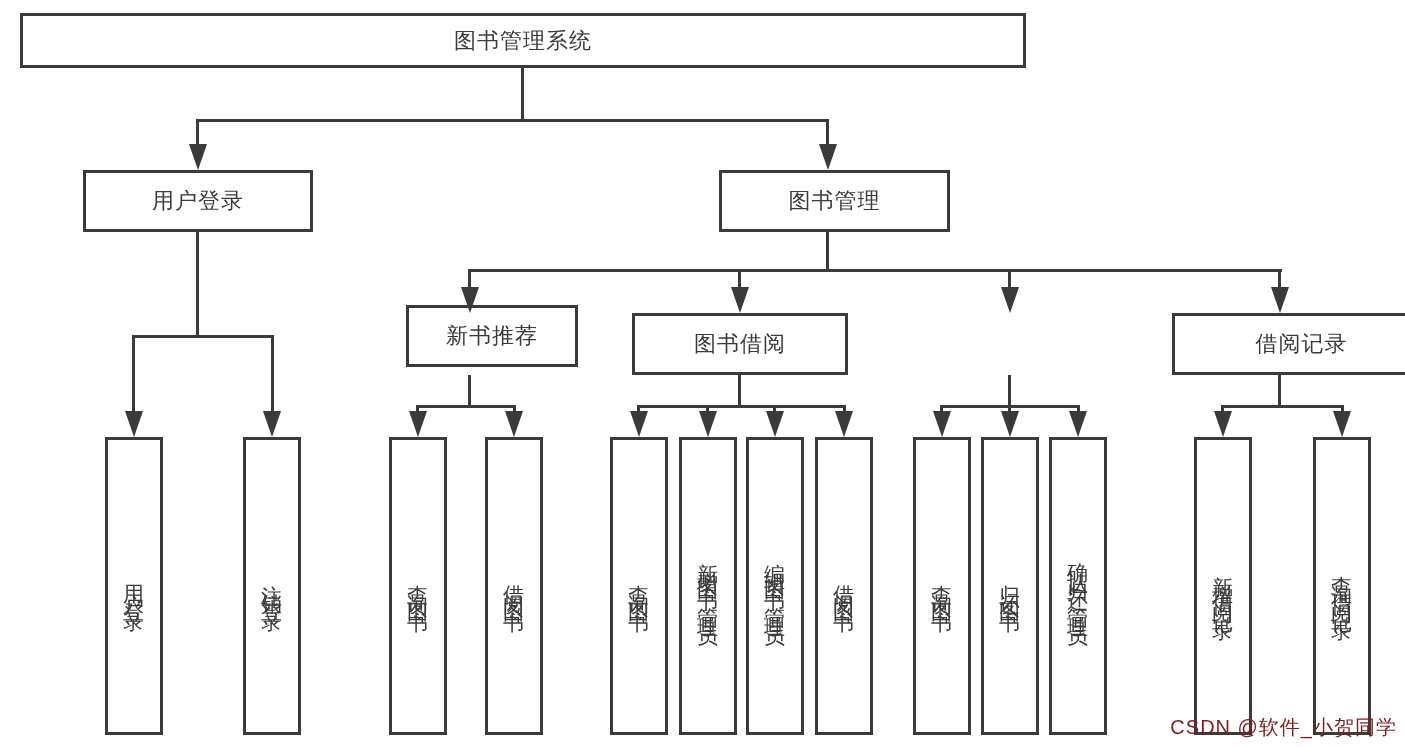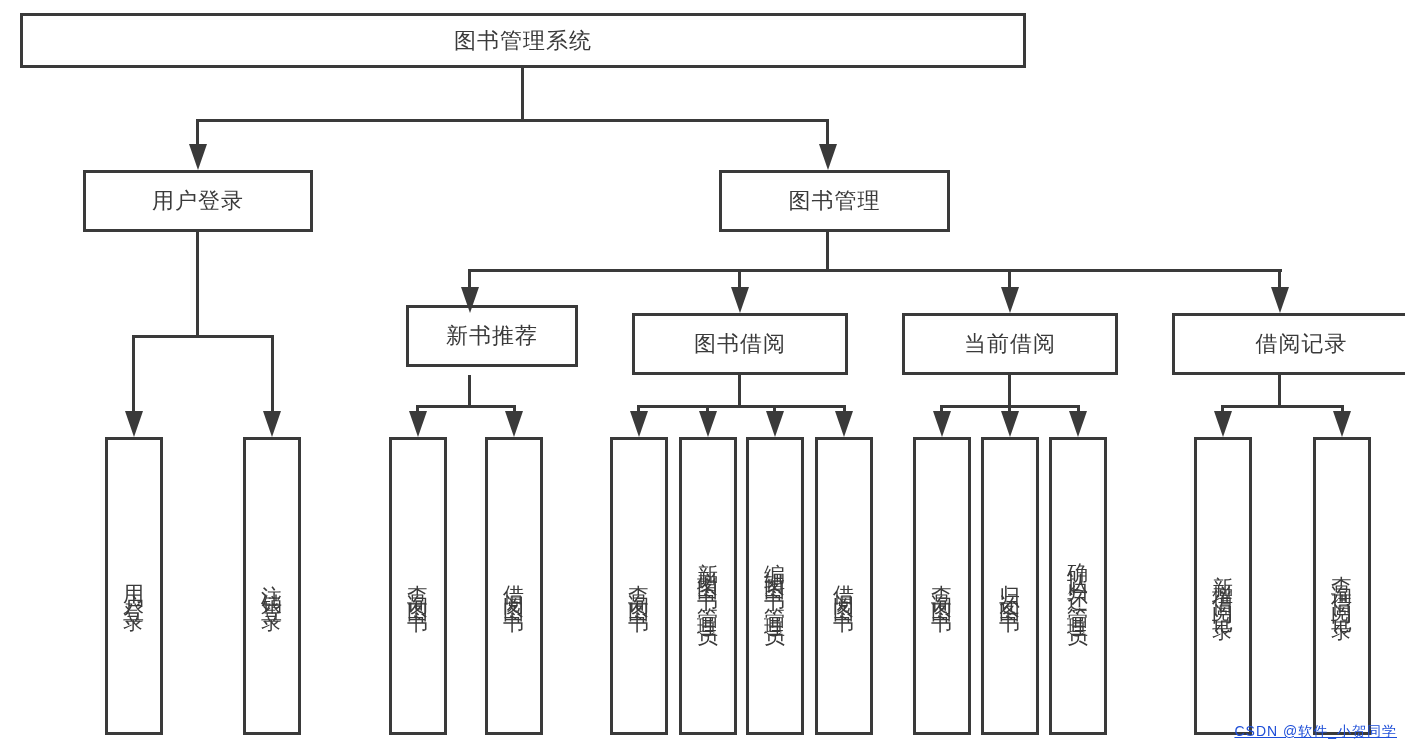--- a/index.html
+++ b/index.html
@@ -18,39 +18,38 @@
   }
   .v{position:absolute;width:3px;background:#3a3a3a;}
   .h{position:absolute;height:3px;background:#3a3a3a;}
   .a{
     position:absolute;width:0;height:0;
     border-left:9px solid transparent;border-right:9px solid transparent;
     border-top:26px solid #3a3a3a;
   }
   .watermark{
     position:absolute;right:8px;bottom:6px;z-index:5;
-    color:#1d4ed8;font-size:14px;letter-spacing:1px;text-decoration:underline;
+    color:#7f1d1d;font-size:20px;letter-spacing:1px;
   }
 </style>
 </head>
 <body>
 
 <div class="stage">
 
   <div class="node" style="left:20px;top:13px;width:1006px;height:55px;">图书管理系统</div>
 
   <div class="node" style="left:83px;top:170px;width:230px;height:62px;">用户登录</div>
 
   <div class="node" style="left:712px;top:170px;width:231px;height:62px;margin-left:7px;">图书管理</div>
 
   <div class="node" style="left:362px;top:305px;width:172px;height:62px;margin-left:44px;">新书推荐</div>
 
   <div class="node" style="left:632px;top:313px;width:216px;height:62px;text-align:center;">图书借阅</div>
 
-  <div class="node" style="left:902px;top:313px;width:216px;height:62px;">当前借阅</div>
 
   <div class="node" style="left:1172px;top:313px;width:259px;height:62px;">借阅记录</div>
 
   <div class="node leaf" style="left:105px;top:437px;width:58px;height:298px;">用户登录</div>
 
   <div class="node leaf" style="left:243px;top:437px;width:58px;height:298px;">注销登录</div>
 
   <div class="node leaf" style="left:389px;top:437px;width:58px;height:298px;">查询图书</div>
 
   <div class="node leaf" style="left:485px;top:437px;width:58px;height:298px;">借阅图书</div>

